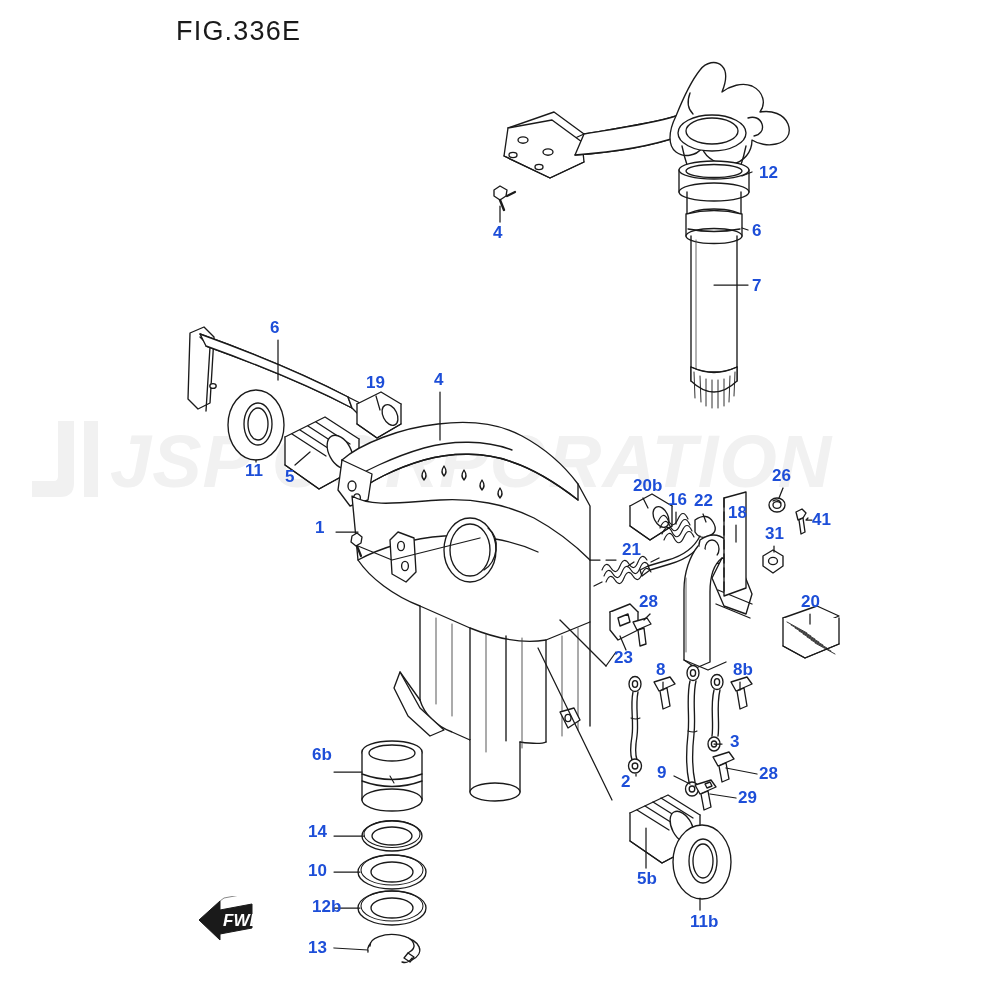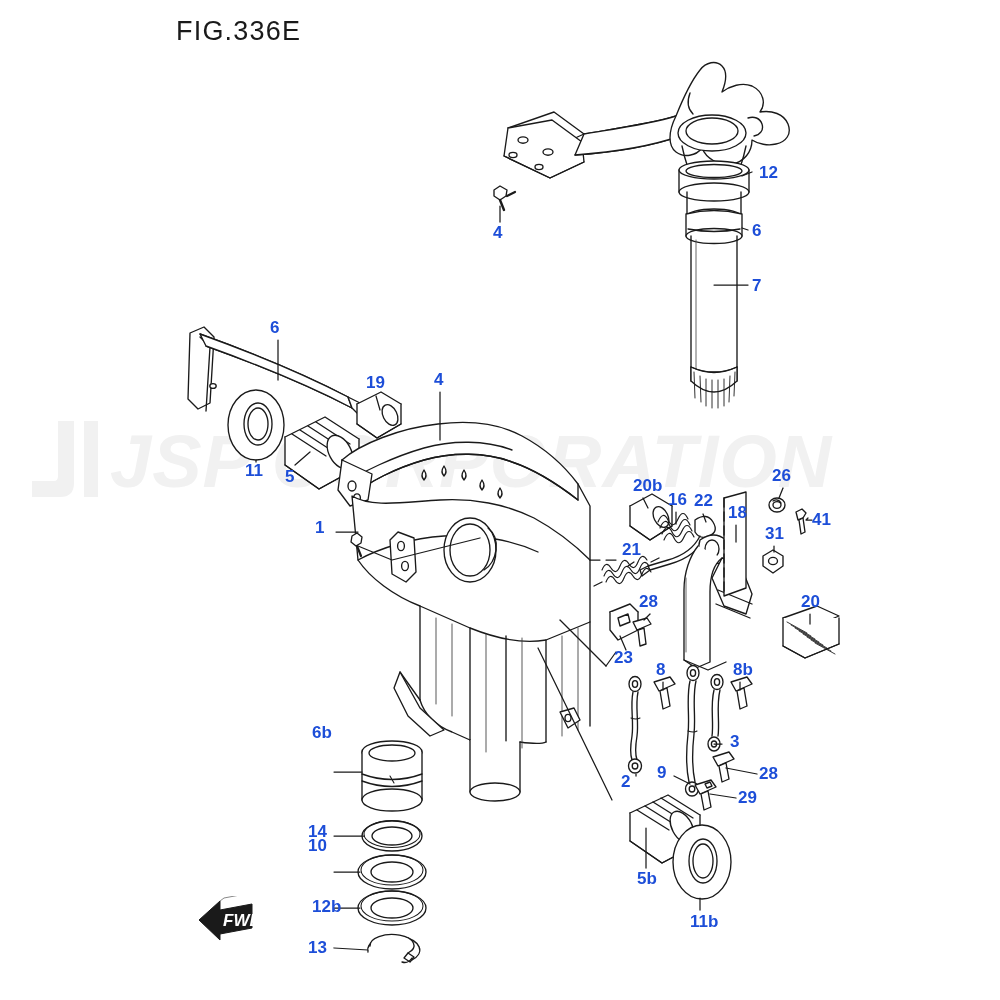--- a/index.html
+++ b/index.html
@@ -396,26 +396,26 @@
   </svg>
   </div>
 
   <div class="callout" style="left:315px;top:519px">1</div>
   <div class="callout" style="left:621px;top:773px">2</div>
   <div class="callout" style="left:730px;top:733px">3</div>
   <div class="callout" style="left:434px;top:371px">4</div>
   <div class="callout" style="left:285px;top:468px">5</div>
   <div class="callout" style="left:637px;top:870px">5b</div>
   <div class="callout" style="left:752px;top:222px">6</div>
-  <div class="callout" style="left:312px;top:724px">6b</div>
+  <div class="callout" style="left:312px;top:746px">6b</div>
   <div class="callout" style="left:752px;top:277px">7</div>
   <div class="callout" style="left:656px;top:661px">8</div>
   <div class="callout" style="left:733px;top:661px">8b</div>
   <div class="callout" style="left:657px;top:764px">9</div>
-  <div class="callout" style="left:308px;top:837px">10</div>
+  <div class="callout" style="left:308px;top:862px">10</div>
   <div class="callout" style="left:245px;top:462px">11</div>
   <div class="callout" style="left:690px;top:913px">11b</div>
   <div class="callout" style="left:759px;top:164px">12</div>
   <div class="callout" style="left:312px;top:898px">12b</div>
   <div class="callout" style="left:493px;top:224px">4</div>
   <div class="callout" style="left:308px;top:823px">14</div>
   <div class="callout" style="left:308px;top:939px">13</div>
   <div class="callout" style="left:668px;top:491px">16</div>
   <div class="callout" style="left:270px;top:319px">6</div>
   <div class="callout" style="left:728px;top:504px">18</div>

